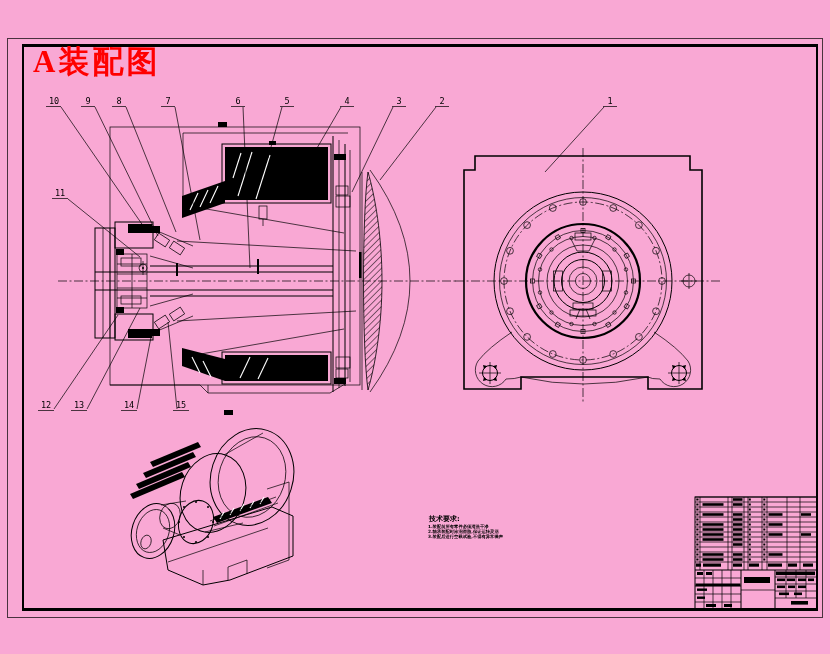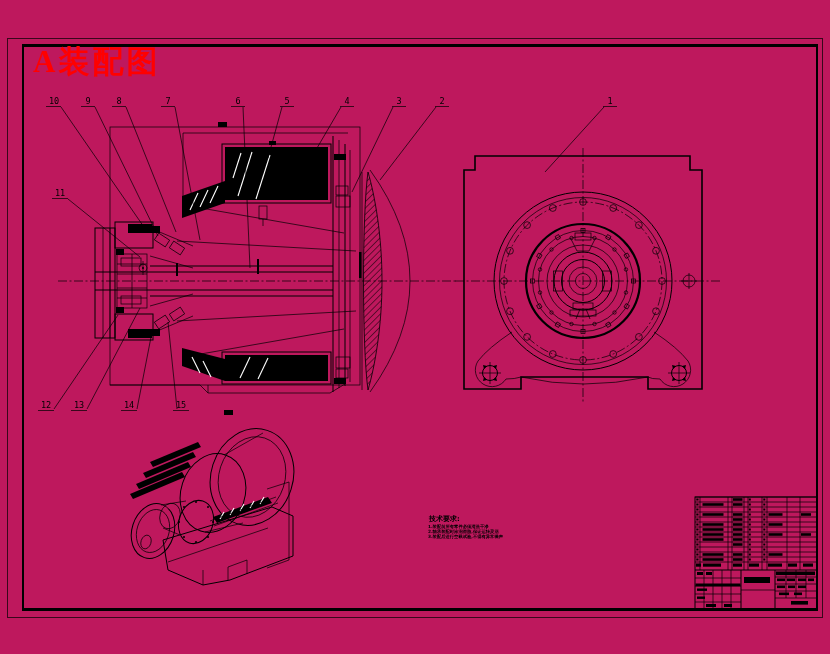--- a/index.html
+++ b/index.html
@@ -1,16 +1,16 @@
 <!DOCTYPE html>
 <html><head>
 <meta charset="utf-8">
 <style>
   html,body{margin:0;padding:0;background:#fff;}
-  .canvas{position:relative;width:830px;height:654px;background:#be185d;overflow:hidden;}
+  .canvas{position:relative;width:830px;height:654px;background:#f9a8d4;overflow:hidden;}
   svg{position:absolute;left:0;top:0;}
   .s  {stroke:#000;fill:none;stroke-width:1;}
   .s7 {stroke:#000;fill:none;stroke-width:.7;}
   .s15{stroke:#000;fill:none;stroke-width:1.6;}
   .s2 {stroke:#000;fill:none;stroke-width:2.2;}
   .b  {fill:#000;stroke:none;}
   .w  {stroke:#fff;stroke-width:1.1;fill:none;}
   .cl {stroke:#000;stroke-width:.7;fill:none;stroke-dasharray:9 2.5 2 2.5;}
   .hat{fill:url(#hatch);stroke:#000;stroke-width:.8;}
   text.callout{font:8.5px "DejaVu Sans Mono",monospace;fill:#000;text-anchor:middle;}

